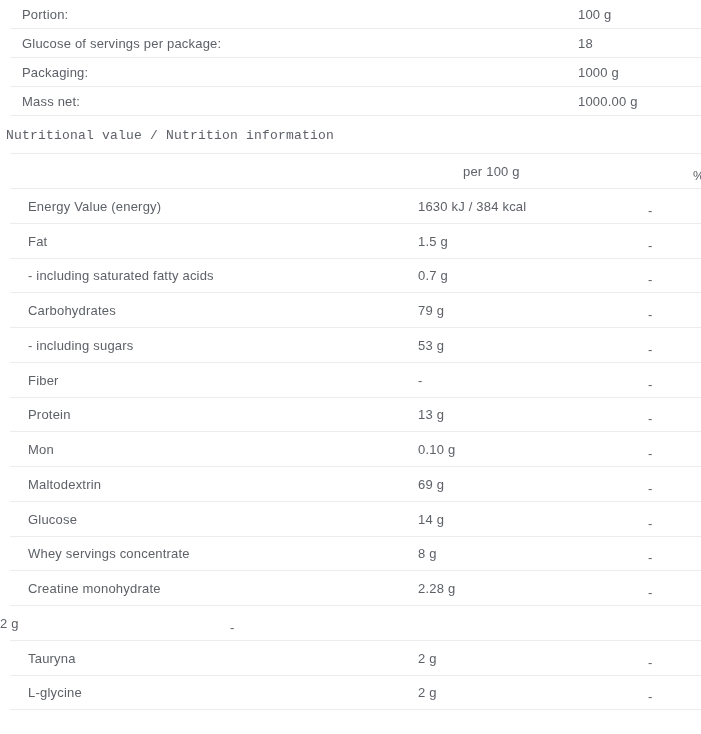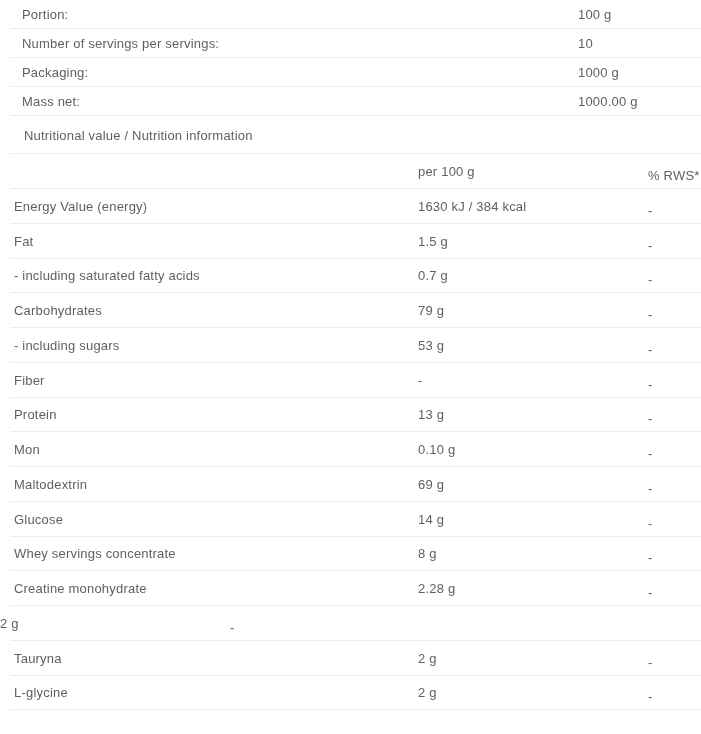--- a/index.html
+++ b/index.html
@@ -30,44 +30,44 @@
   
   .info-row { height: 29px; }
   .info-label {
     flex: 0 0 578px;
     padding-left: 22px;
   }
   .info-value { flex: 1; }
 
   
   .section-heading-row { height: 38px; }
-  .section-heading-row .heading-text { padding-left: 24px; }
+  .section-heading-row .heading-text { padding-left: 6px; font-family: Liberation Mono, monospace; }
 
-  .header-row { height: 35px; }
+  .header-row { height: 35px; padding-left: 45px; }
   .nutri-row { height: 34.75px; }
 
   .n-label {
     flex: 0 0 418px;
-    padding-left: 14px;
+    padding-left: 28px;
   }
   .n-per { flex: 0 0 230px; }
   .n-rws { flex: 1; white-space: nowrap; margin-top: 8px; }
 </style>
 </head>
 <body>
 
 <div class="info-table">
   <div class="row info-row">
     <div class="info-label">Portion:</div>
     <div class="info-value">100 g</div>
   </div>
 
   <div class="row info-row">
-    <div class="info-label">Number of servings per servings:</div>
-    <div class="info-value">10</div>
+    <div class="info-label">Glucose of servings per package:</div>
+    <div class="info-value">18</div>
   </div>
 
   <div class="row info-row">
     <div class="info-label">Packaging:</div>
     <div class="info-value">1000 g</div>
   </div>
 
   <div class="row info-row">
     <div class="info-label">Mass net:</div>
     <div class="info-value">1000.00 g</div>

